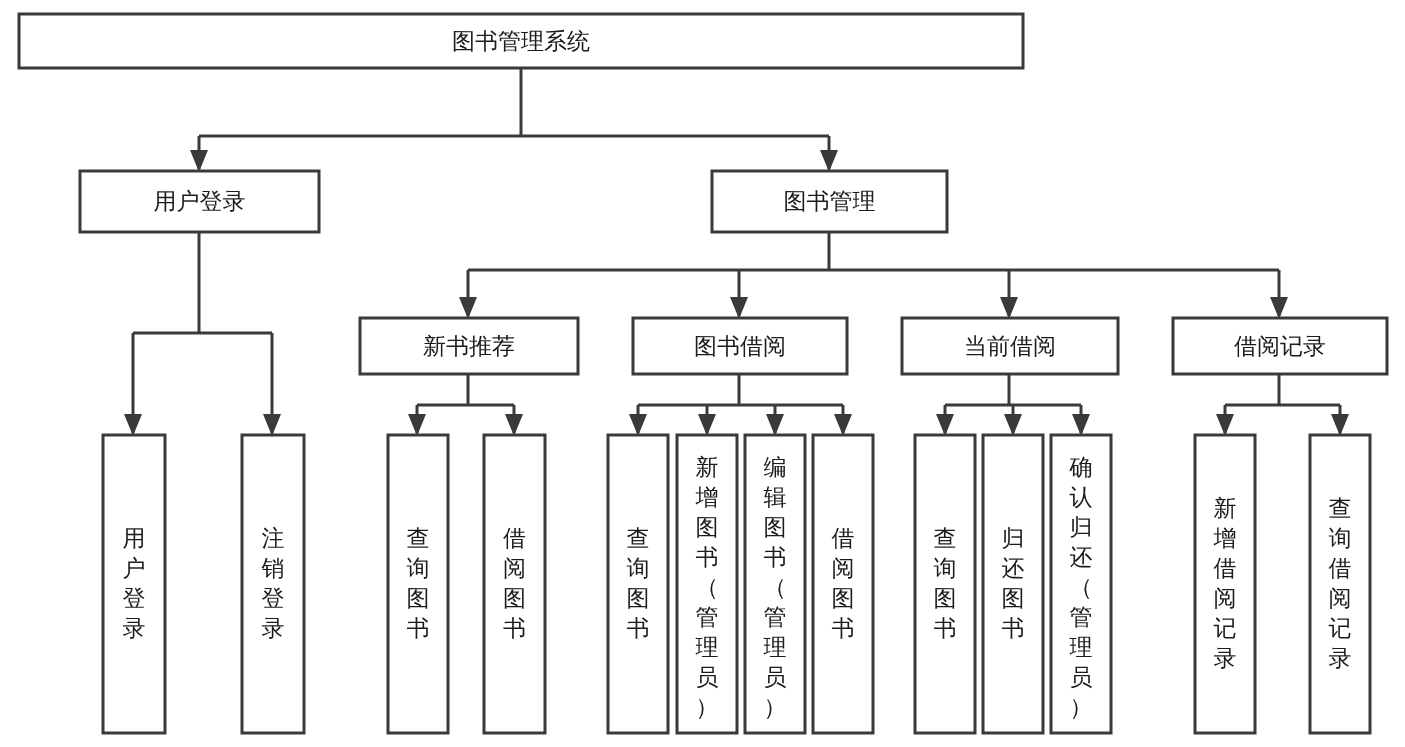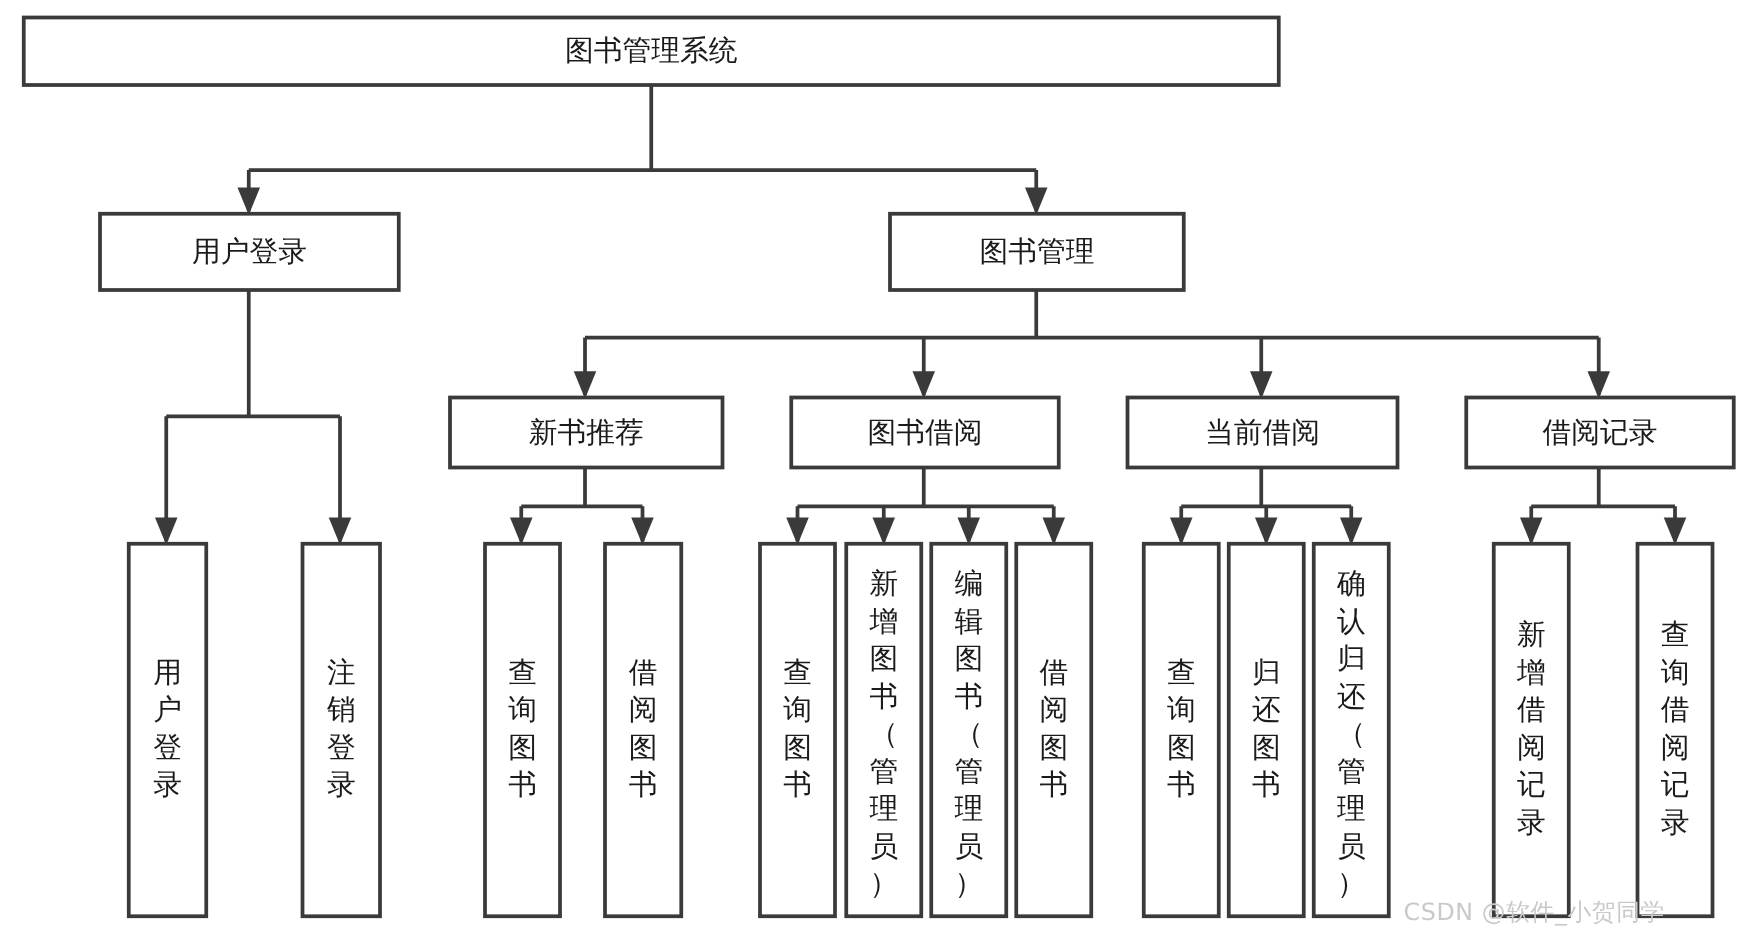--- a/index.html
+++ b/index.html
@@ -205,14 +205,13 @@
         <g>
           <rect x="1195" y="435" width="60" height="298" class="node-box"></rect>
           <text x="1225" class="node-label-vertical"><tspan x="1225" y="515.6">新</tspan><tspan x="1225" y="545.6">增</tspan><tspan x="1225" y="575.6">借</tspan><tspan x="1225" y="605.6">阅</tspan><tspan x="1225" y="635.6">记</tspan><tspan x="1225" y="665.6">录</tspan></text>
         </g>
         <g>
           <rect x="1310" y="435" width="60" height="298" class="node-box"></rect>
           <text x="1340" class="node-label-vertical"><tspan x="1340" y="515.6">查</tspan><tspan x="1340" y="545.6">询</tspan><tspan x="1340" y="575.6">借</tspan><tspan x="1340" y="605.6">阅</tspan><tspan x="1340" y="635.6">记</tspan><tspan x="1340" y="665.6">录</tspan></text>
         </g>
       </g>
     </svg>
-  <div class="watermark-text">CSDN @软件_小贺同学</div>
 </div>
 
 </body></html>

